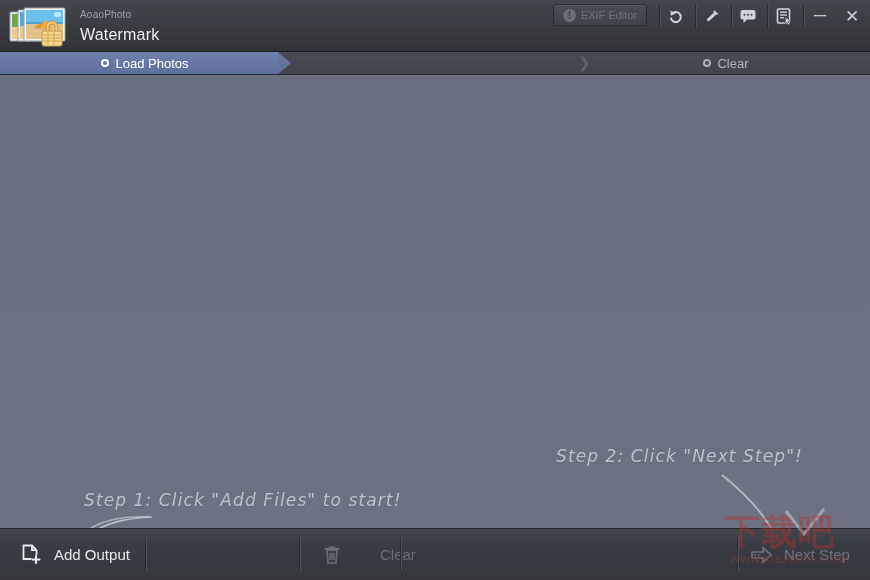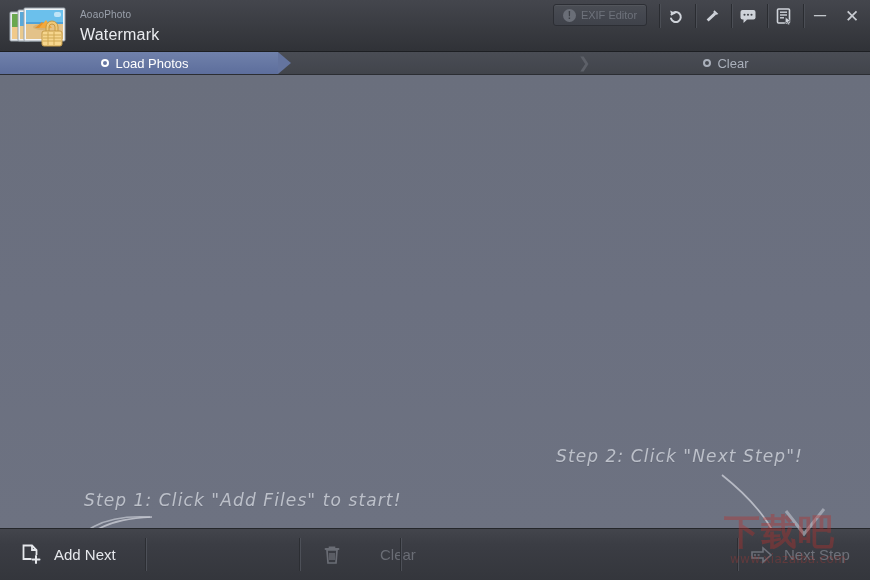--- a/index.html
+++ b/index.html
@@ -293,21 +293,21 @@
 
     <div class="bb-btn" style="left:5px;">
       <span class="bb-icon">
         <svg width="24" height="24" viewBox="0 0 24 24">
           <path d="M4.5 2.5 h8.5 l4.5 4.5 v9 h-13 z" fill="none" stroke="#e6e8ec" stroke-width="1.8"></path>
           <path d="M13 2.5 v4.5 h4.5" fill="none" stroke="#e6e8ec" stroke-width="1.8"></path>
           <rect x="12.5" y="12" width="9" height="9" fill="#3b3d44"></rect>
           <path d="M17 13 v7 M13.5 16.5 h7" stroke="#e6e8ec" stroke-width="2" stroke-linecap="round"></path>
         </svg>
       </span>
-      <span>Add Next</span>
+      <span>Add Output</span>
     </div>
 
     <div class="bb-sep" style="left:145px;"></div>
 
 
     <div class="bb-sep" style="left:299px;"></div>
 
     <div class="bb-btn disabled" style="left:306px;gap:36px;">
       <span class="bb-icon">
         <svg width="24" height="24" viewBox="0 0 24 24">

